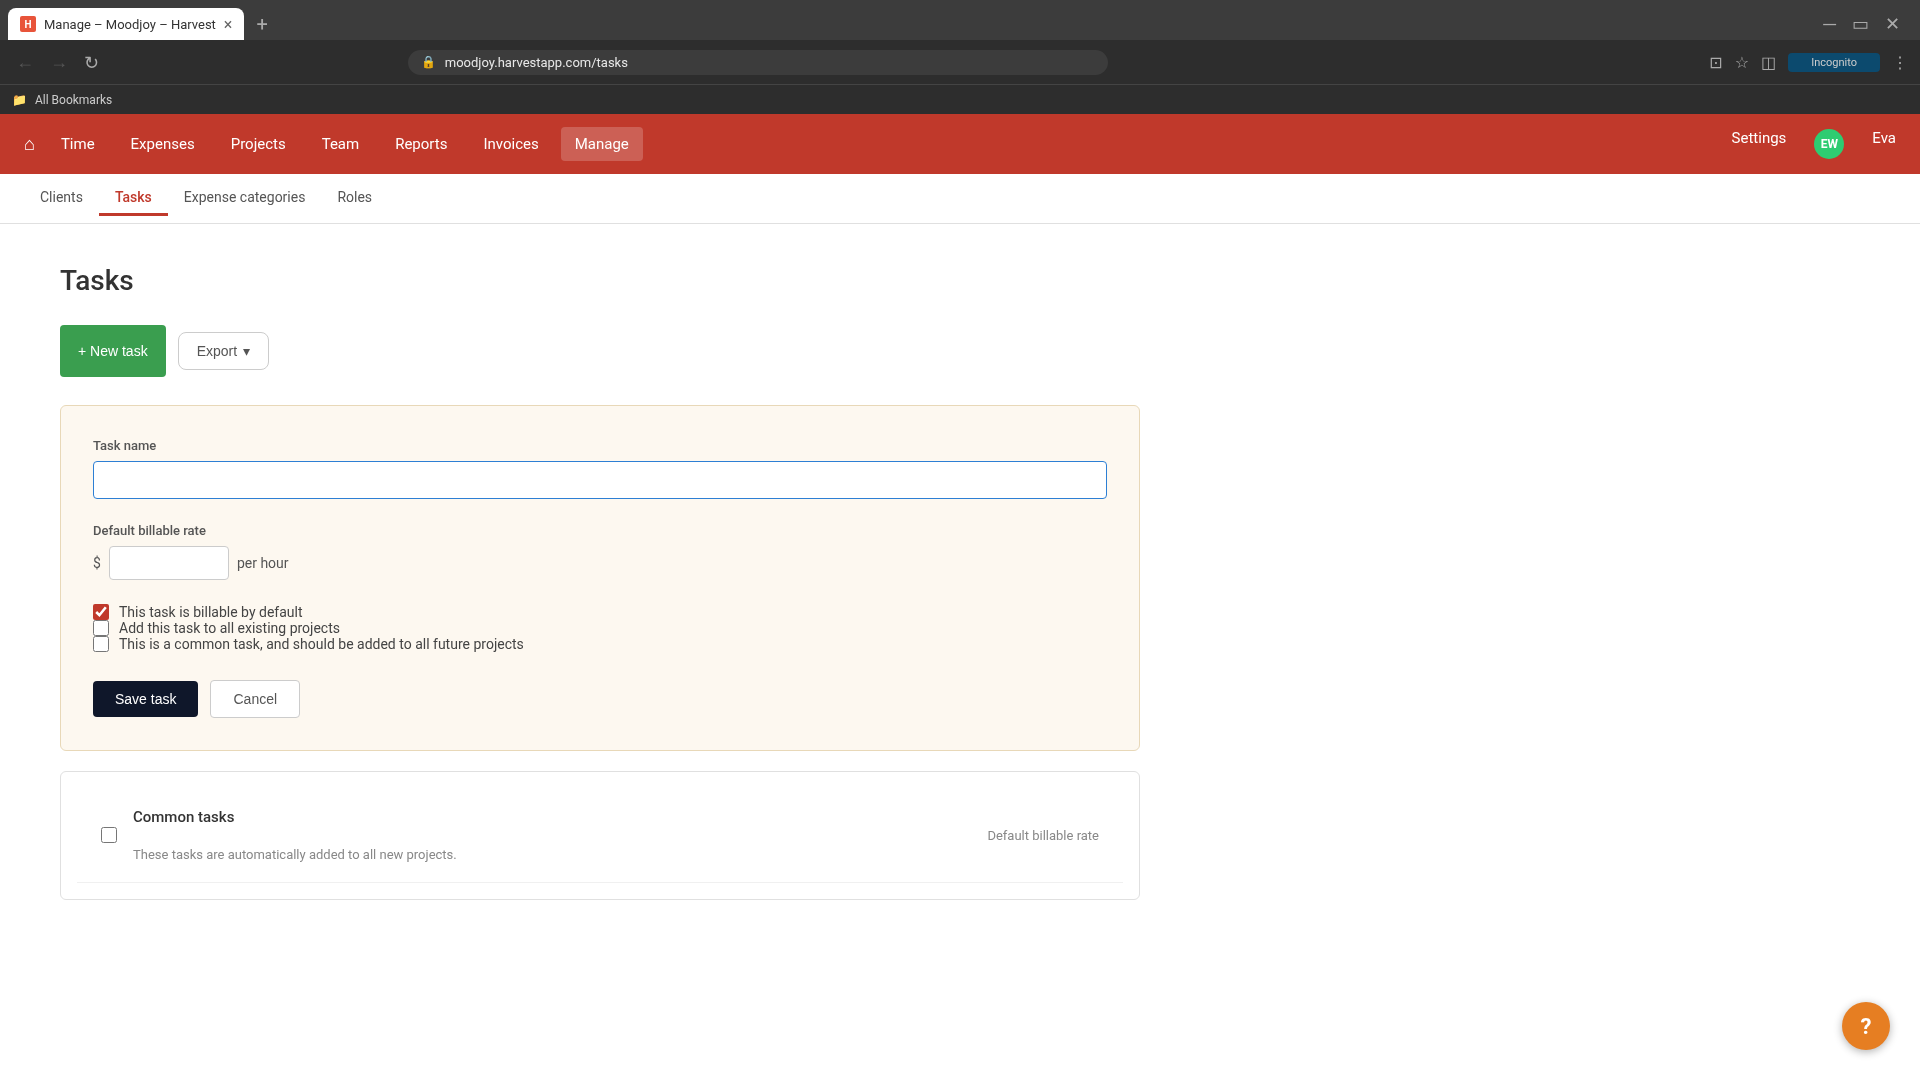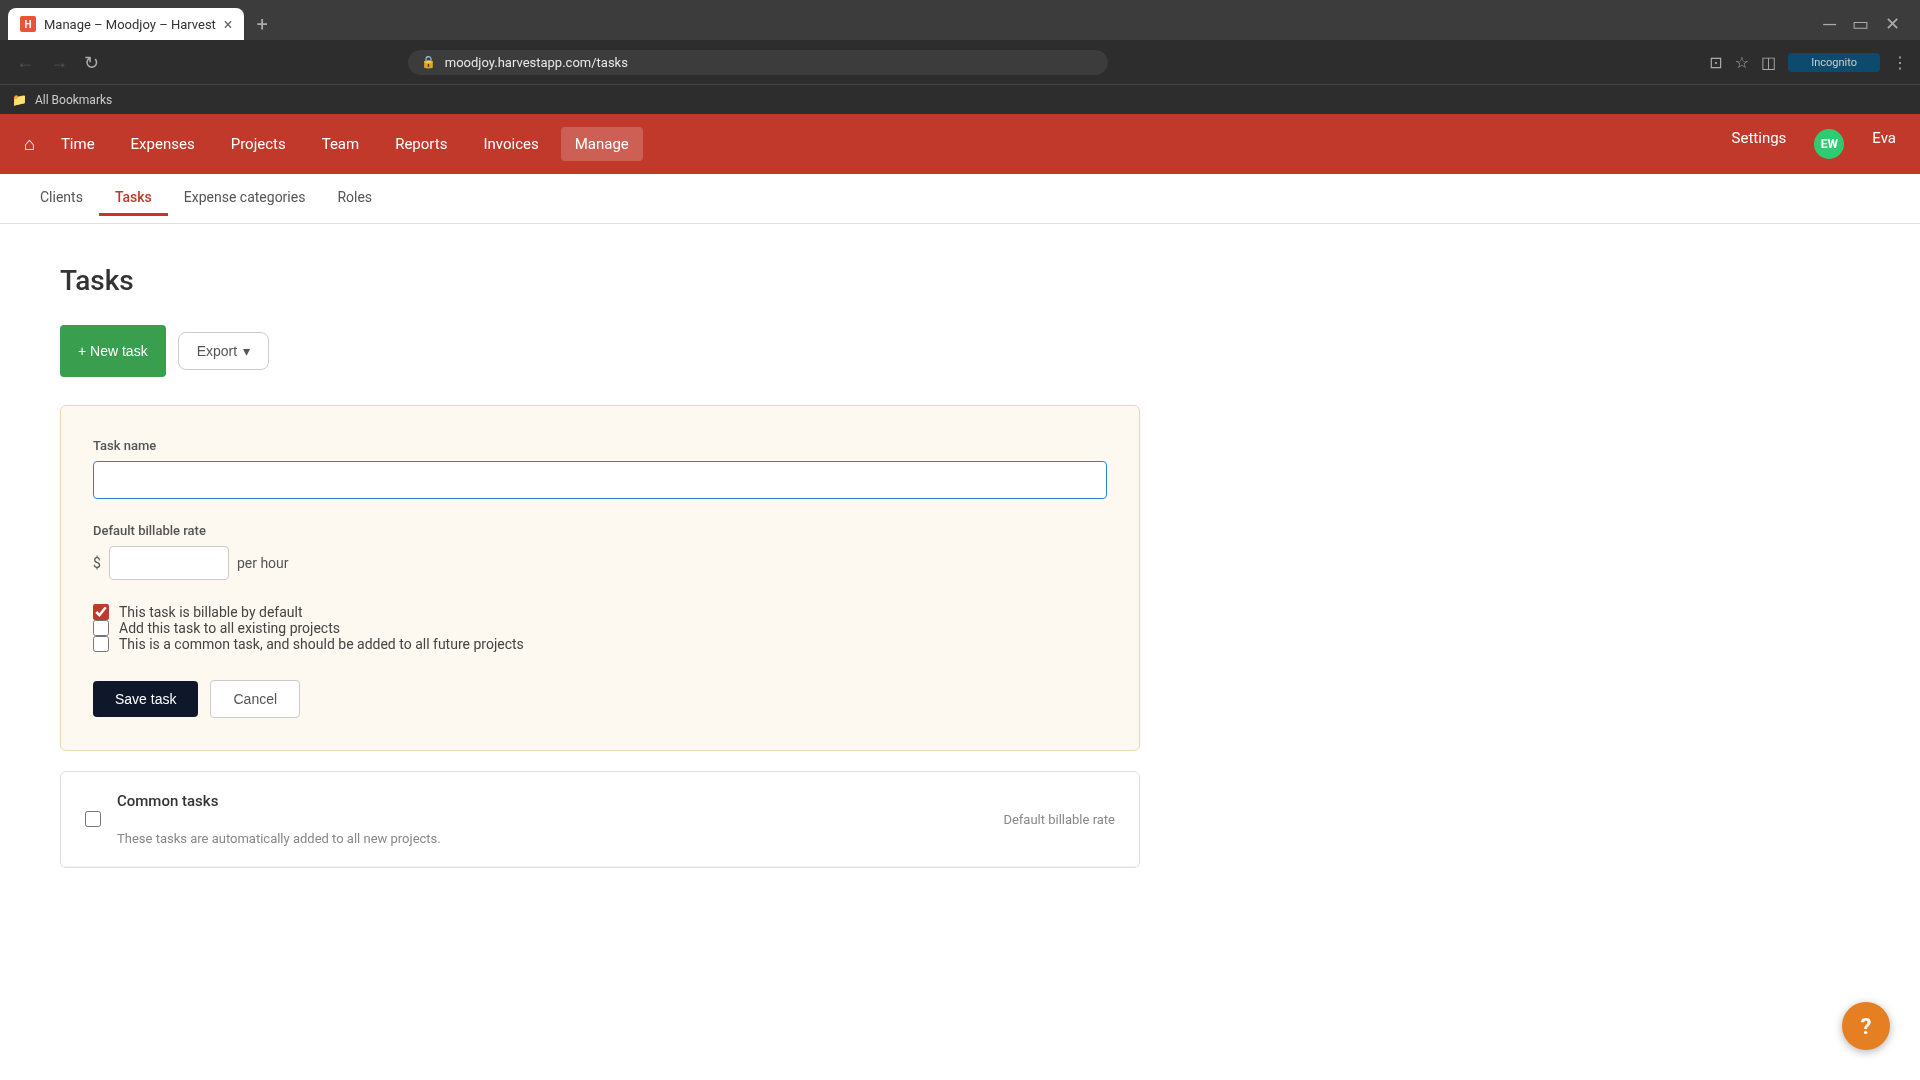--- a/index.html
+++ b/index.html
@@ -71,21 +71,21 @@
     .checkbox-group { display: flex; flex-direction: column; gap: 0; margin-top: 4px; }
     .checkbox-row { display: flex; align-items: center; gap: 10px; cursor: pointer; }
     .checkbox-input { width: 16px; height: 16px; cursor: pointer; accent-color: #c0392b; }
     .checkbox-label { font-size: 14px; color: #444; }
 
     .form-actions { display: flex; align-items: center; gap: 12px; margin-top: 28px; }
     .btn-save { background: #0f172a; color: white; border: none; padding: 10px 22px; border-radius: 4px; font-size: 14px; cursor: pointer; font-weight: 500; }
     .btn-cancel { background: white; color: #555; border: 1px solid #ccc; padding: 10px 22px; border-radius: 4px; font-size: 14px; cursor: pointer; }
 
     
-    .section-card { background: white; border: 1px solid #e0e0e0; border-radius: 6px; padding: 0; }
+    .section-card { background: white; border: 1px solid #e0e0e0; border-radius: 6px; padding: 16px; }
     .section-header { display: flex; align-items: center; padding: 20px 24px; border-bottom: 1px solid #f0f0f0; }
     .section-checkbox { width: 16px; height: 16px; margin-right: 16px; }
     .section-title { font-size: 15px; font-weight: 500; color: #333; }
     .section-subtitle { font-size: 13px; color: #888; margin-top: 21px; }
     .section-rate-header { margin-left: auto; font-size: 13px; color: #888; }
 
     
     .help-btn { position: fixed; bottom: 30px; right: 30px; width: 48px; height: 48px; background: #e67e22; border-radius: 50%; display: flex; align-items: center; justify-content: center; color: white; font-size: 22px; font-weight: bold; cursor: pointer; box-shadow: 0 2px 8px rgba(0,0,0,0.3); }
   </style>
 </head>

